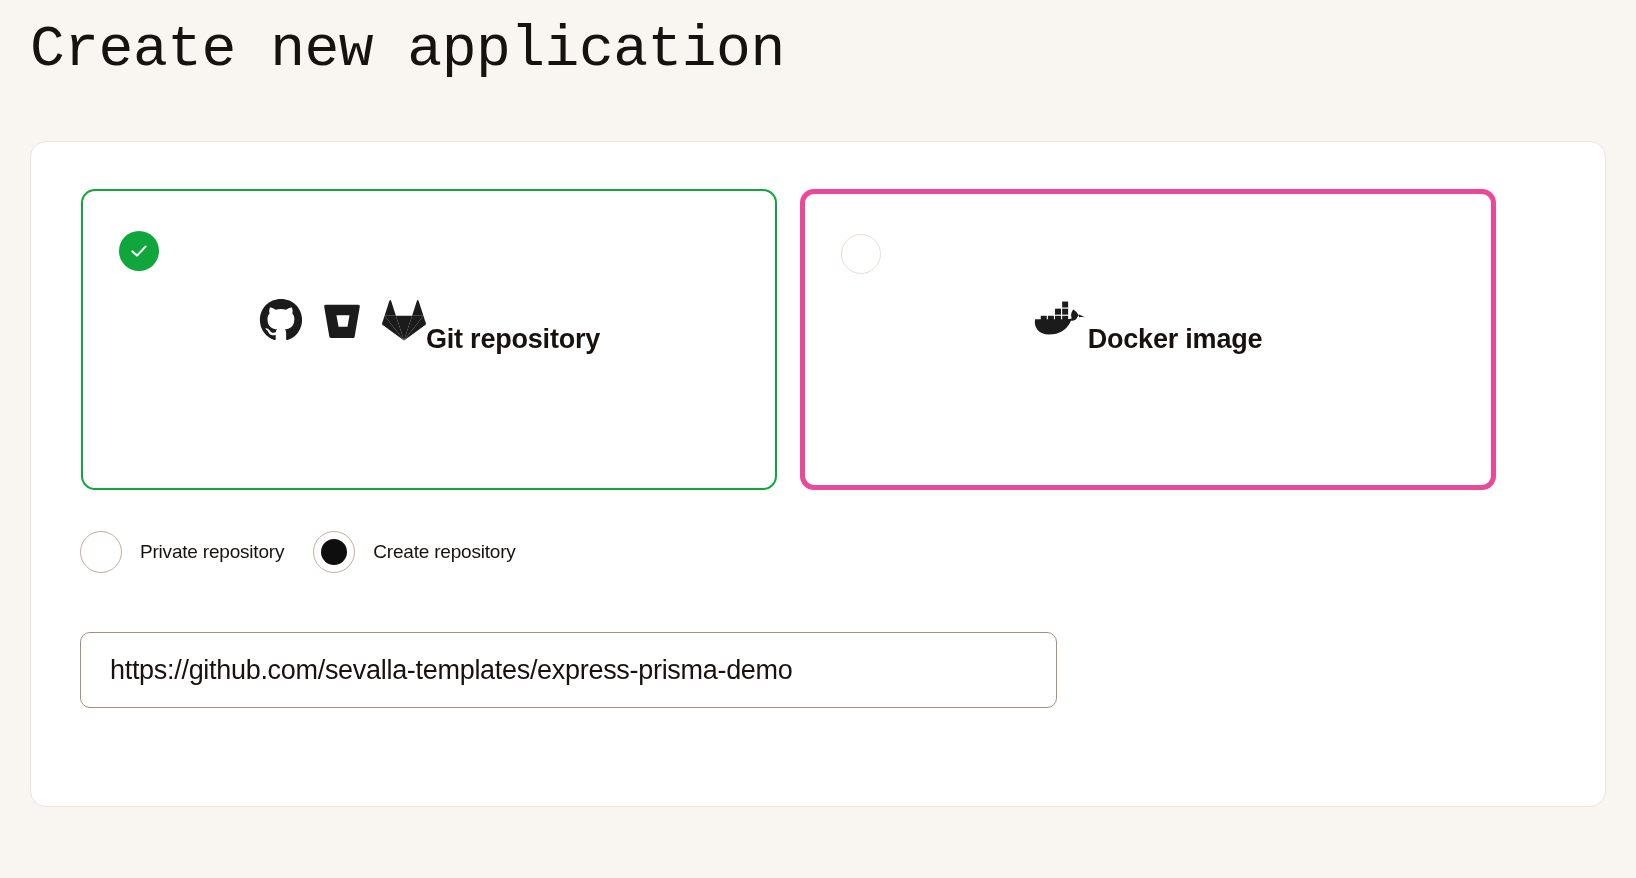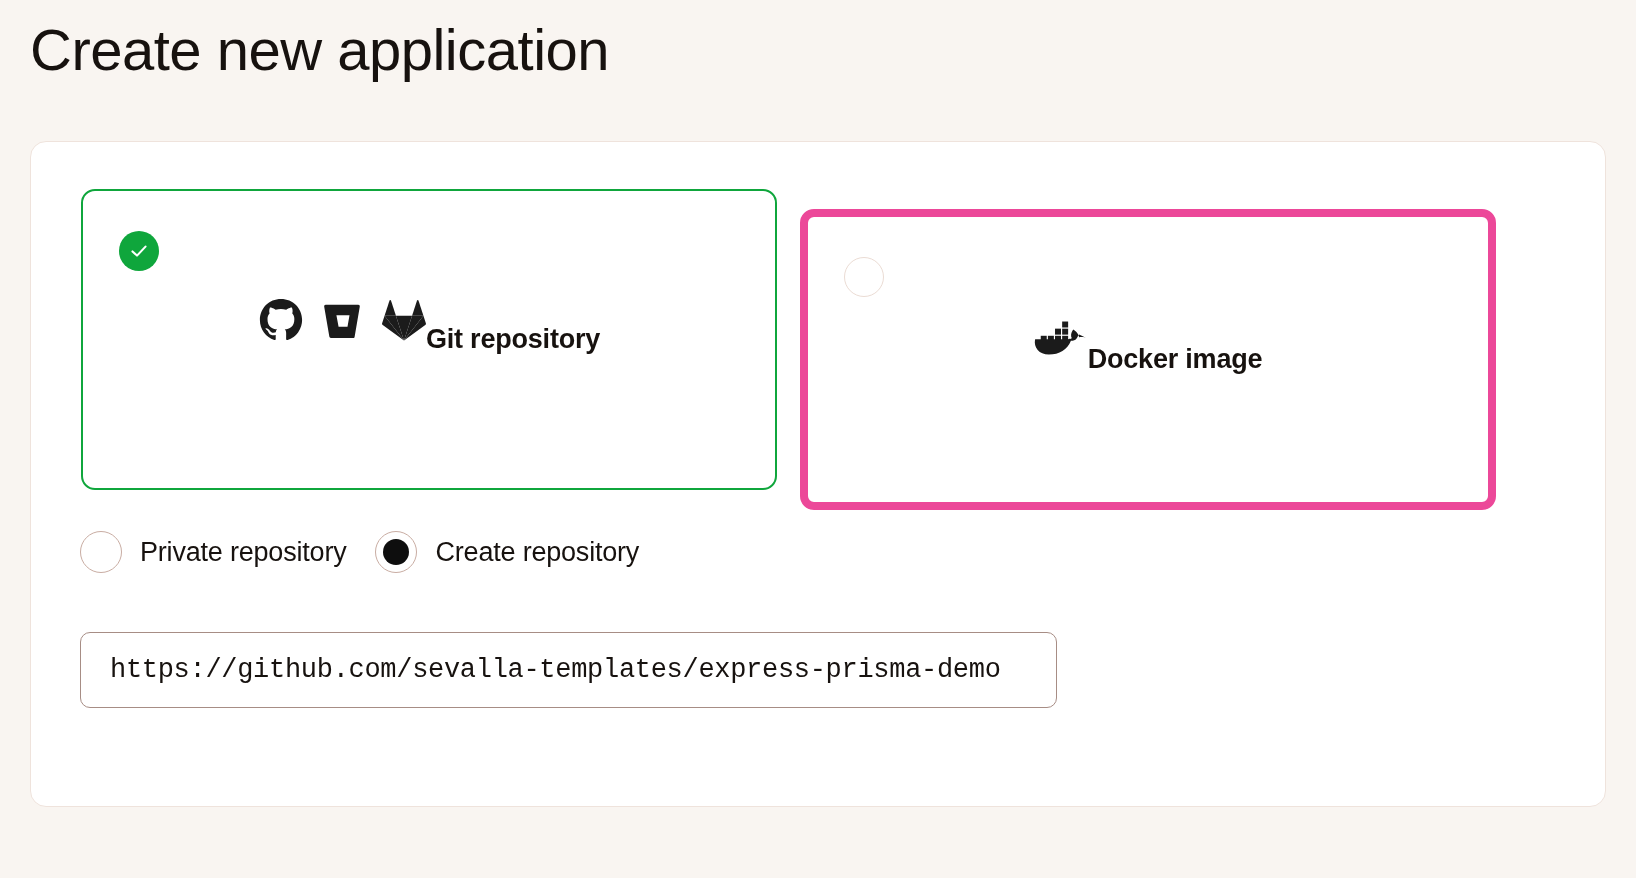--- a/index.html
+++ b/index.html
@@ -11,21 +11,21 @@
     height: 878px;
     background: #F9F5F1;
     font-family: "Liberation Sans", sans-serif;
     -webkit-font-smoothing: antialiased;
     overflow: hidden;
   }
   .page-title {
     position: absolute;
     left: 30px;
     top: 14px;
-    font-family: Liberation Sans, sans-serif;
+    font-family: Liberation Mono, monospace;
     font-size: 58px;
     line-height: 72px;
     color: #17120F;
     letter-spacing: -0.5px;
     white-space: nowrap;
   }
   .panel {
     position: absolute;
     left: 30px;
     top: 141px;
@@ -49,22 +49,21 @@
     height: 301px;
     background: #FFFFFF;
     border-radius: 14px;
     box-sizing: border-box;
     cursor: pointer;
   }
   .source-card.selected {
     border: 2.5px solid #0FA63C;
   }
   .source-card.unselected {
-    border: 8px solid #ec4899;
-    margin-top: 20px;
+    border: 5px solid #ec4899;
   }
   .card-marker {
     position: absolute;
     left: 36px;
     top: 40px;
     width: 40px;
     height: 40px;
     border-radius: 50%;
     box-sizing: border-box;
   }
@@ -134,21 +133,21 @@
     justify-content: center;
     flex: none;
   }
   .radio-dot {
     width: 26px;
     height: 26px;
     border-radius: 50%;
     background: #0E0E0E;
   }
   .radio-label {
-    font-size: 27px;
+    font-size: 19px;
     color: #17120F;
     letter-spacing: -0.2px;
     white-space: nowrap;
   }
   .fields-row {
     position: absolute;
     left: 49px;
     top: 490px;
     display: flex;
     gap: 19px;
@@ -162,21 +161,21 @@
     letter-spacing: -0.2px;
     margin-bottom: 15px;
     display: block;
   }
   .text-input {
     width: 100%;
     height: 76px;
     border: 1.5px solid #A78D85;
     border-radius: 10px;
     box-sizing: border-box;
-    font-family: Liberation Mono, monospace;
+    font-family: Liberation Sans, sans-serif;
     font-size: 27px;
     color: #17120F;
     padding: 0 29px;
     background: #FFFFFF;
     letter-spacing: -0.3px;
     outline: none;
   }
 </style>
 </head>
 <body>

